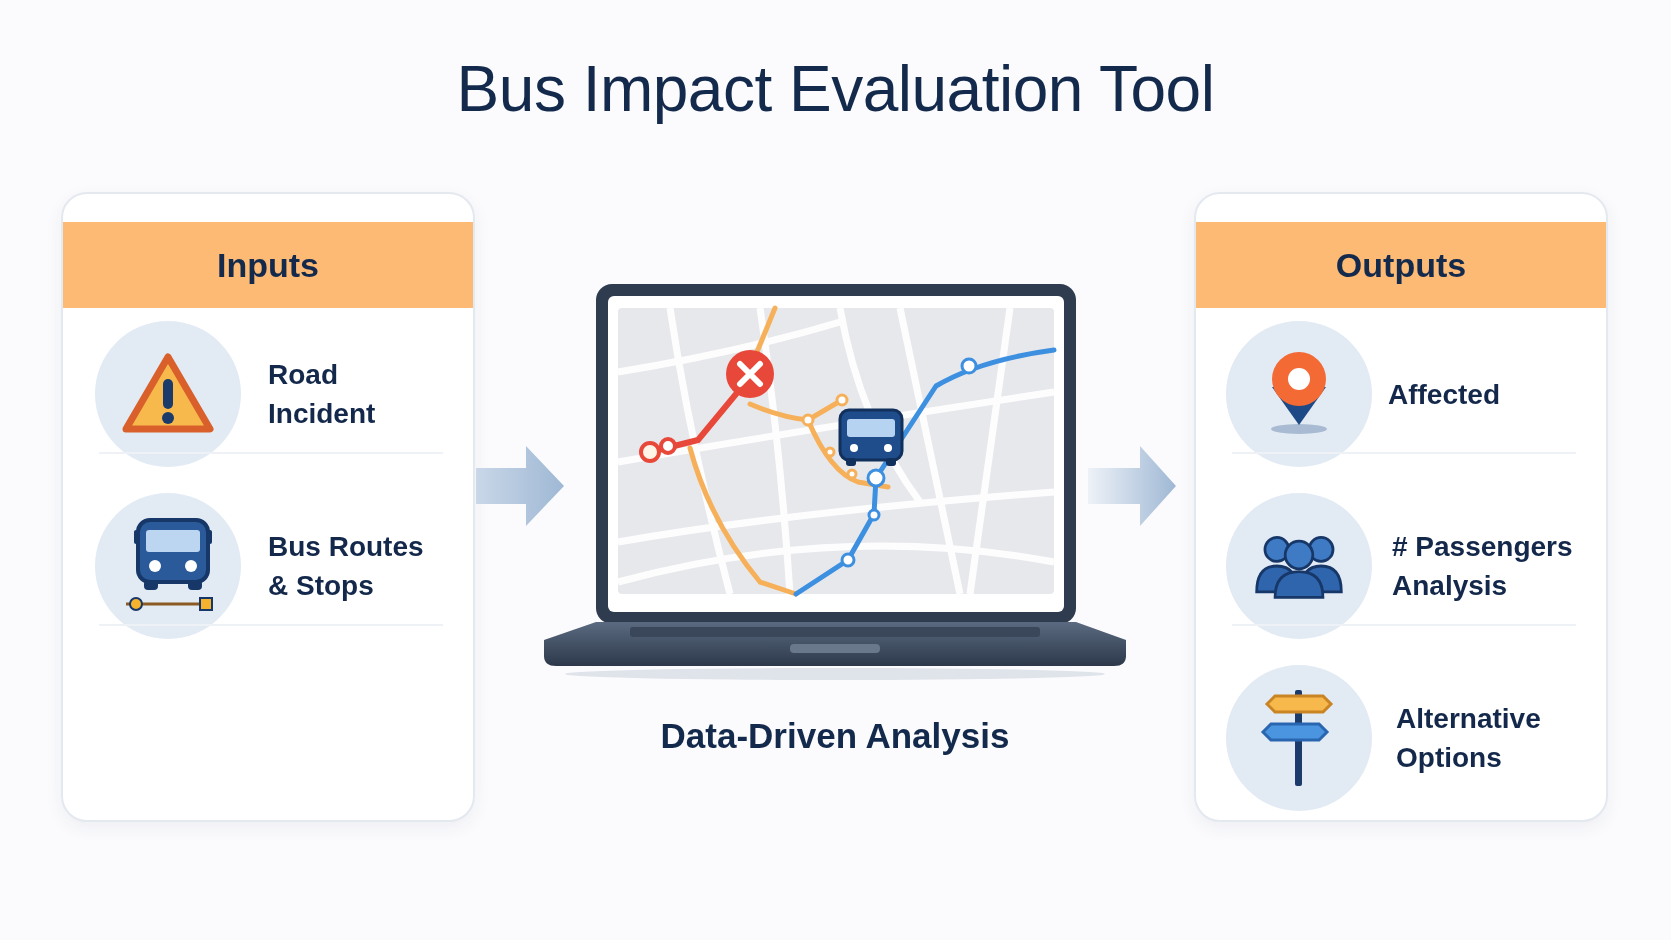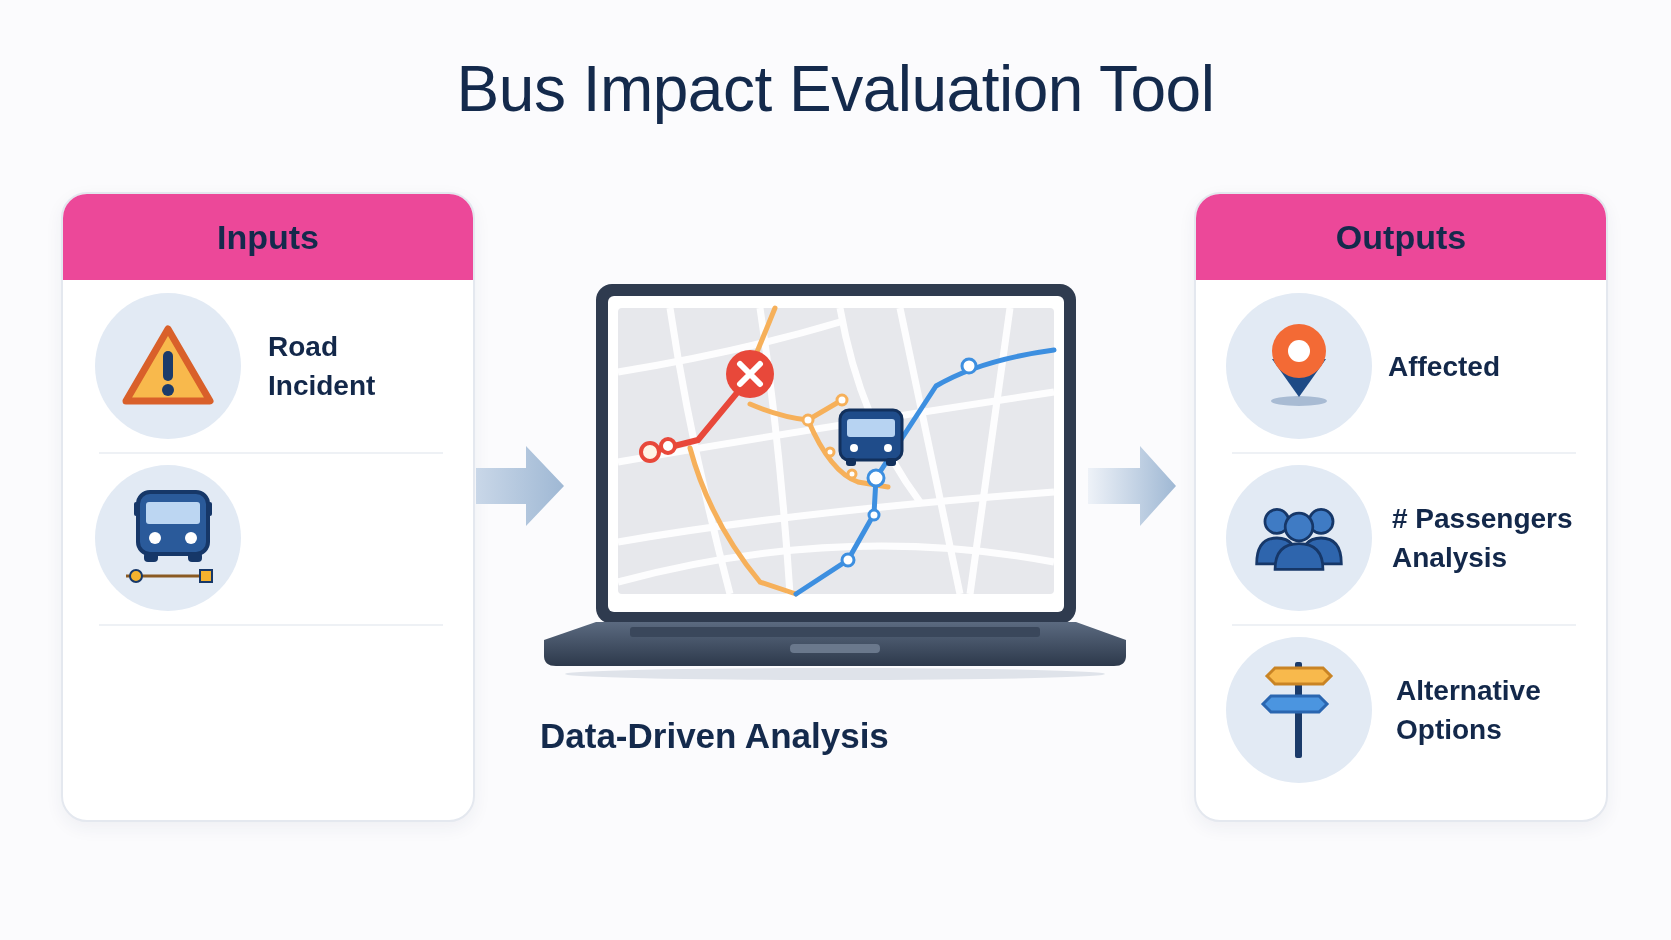--- a/index.html
+++ b/index.html
@@ -17,44 +17,44 @@
   }
   .panel {
     position: absolute; top: 192px; width: 414px; height: 630px;
     background: #ffffff; border: 2px solid #e4e8ef; border-radius: 26px;
     box-shadow: 0 6px 18px rgba(30,50,90,0.06);
     overflow: hidden;
   }
   .panel.left { left: 61px; }
   .panel.right { left: 1194px; }
   .panel-head {
-    height: 86px; background: #ec4899;
+    height: 86px; background: #fdba74;
     display: flex; align-items: center; justify-content: center;
-    font-size: 34px; font-weight: 700; color: #142a4c;
+    font-size: 34px; font-weight: 700; color: #142a4c; margin-top: 28px;
   }
   .item {
     position: relative; height: 172px; display: flex; align-items: center;
   }
   .item .circle {
     position: absolute; left: 32px; width: 146px; height: 146px;
     border-radius: 50%; background: #e2eaf4;
     display: flex; align-items: center; justify-content: center;
   }
   .item .label {
     position: absolute; left: 205px; font-size: 28px; font-weight: 700;
     line-height: 39px; color: #13284a; width: 200px;
   }
   .divider {
     position: absolute; left: 36px; right: 30px; height: 2px; background: #eef1f5;
   }
   .arrow { position: absolute; }
   .laptop { position: absolute; left: 540px; top: 282px; width: 590px; height: 400px; }
   .caption {
     position: absolute; left: 540px; width: 590px; top: 716px;
-    text-align: left; font-size: 35px; font-weight: 700; color: #142a4c;
+    text-align: center; font-size: 35px; font-weight: 700; color: #142a4c;
   }
 </style>
 </head>
 <body>
 
 <div class="title">Bus Impact Evaluation Tool</div>
 
 <div class="panel left">
   <div class="panel-head">Inputs</div>
 
@@ -82,20 +82,24 @@
         <rect x="86" y="14" width="6" height="14" rx="2" fill="#163768"></rect>
         <circle cx="35" cy="50" r="6" fill="#ffffff"></circle>
         <circle cx="71" cy="50" r="6" fill="#ffffff"></circle>
         <rect x="24" y="64" width="14" height="10" rx="4" fill="#163768"></rect>
         <rect x="68" y="64" width="14" height="10" rx="4" fill="#163768"></rect>
         <line x1="6" y1="88" x2="86" y2="88" stroke="#8a5a22" stroke-width="3"></line>
         <circle cx="16" cy="88" r="6" fill="#f4b22e" stroke="#163768" stroke-width="2"></circle>
         <rect x="80" y="82" width="12" height="12" fill="#f4b22e" stroke="#163768" stroke-width="2"></rect>
       </svg>
     </div>
+    <div class="label">
+      <div>Bus Routes</div>
+      <div>&amp; Stops</div>
+    </div>
   </div>
   <div class="divider" style="top:430px"></div>
 
 </div>
 
 <svg class="arrow" style="left:476px;top:446px" width="90" height="80" viewBox="0 0 90 80">
   <defs>
     <linearGradient id="ag1" x1="0" x2="1">
       <stop offset="0" stop-color="#c9d7e8"></stop>
       <stop offset="1" stop-color="#9fb8d4"></stop>

